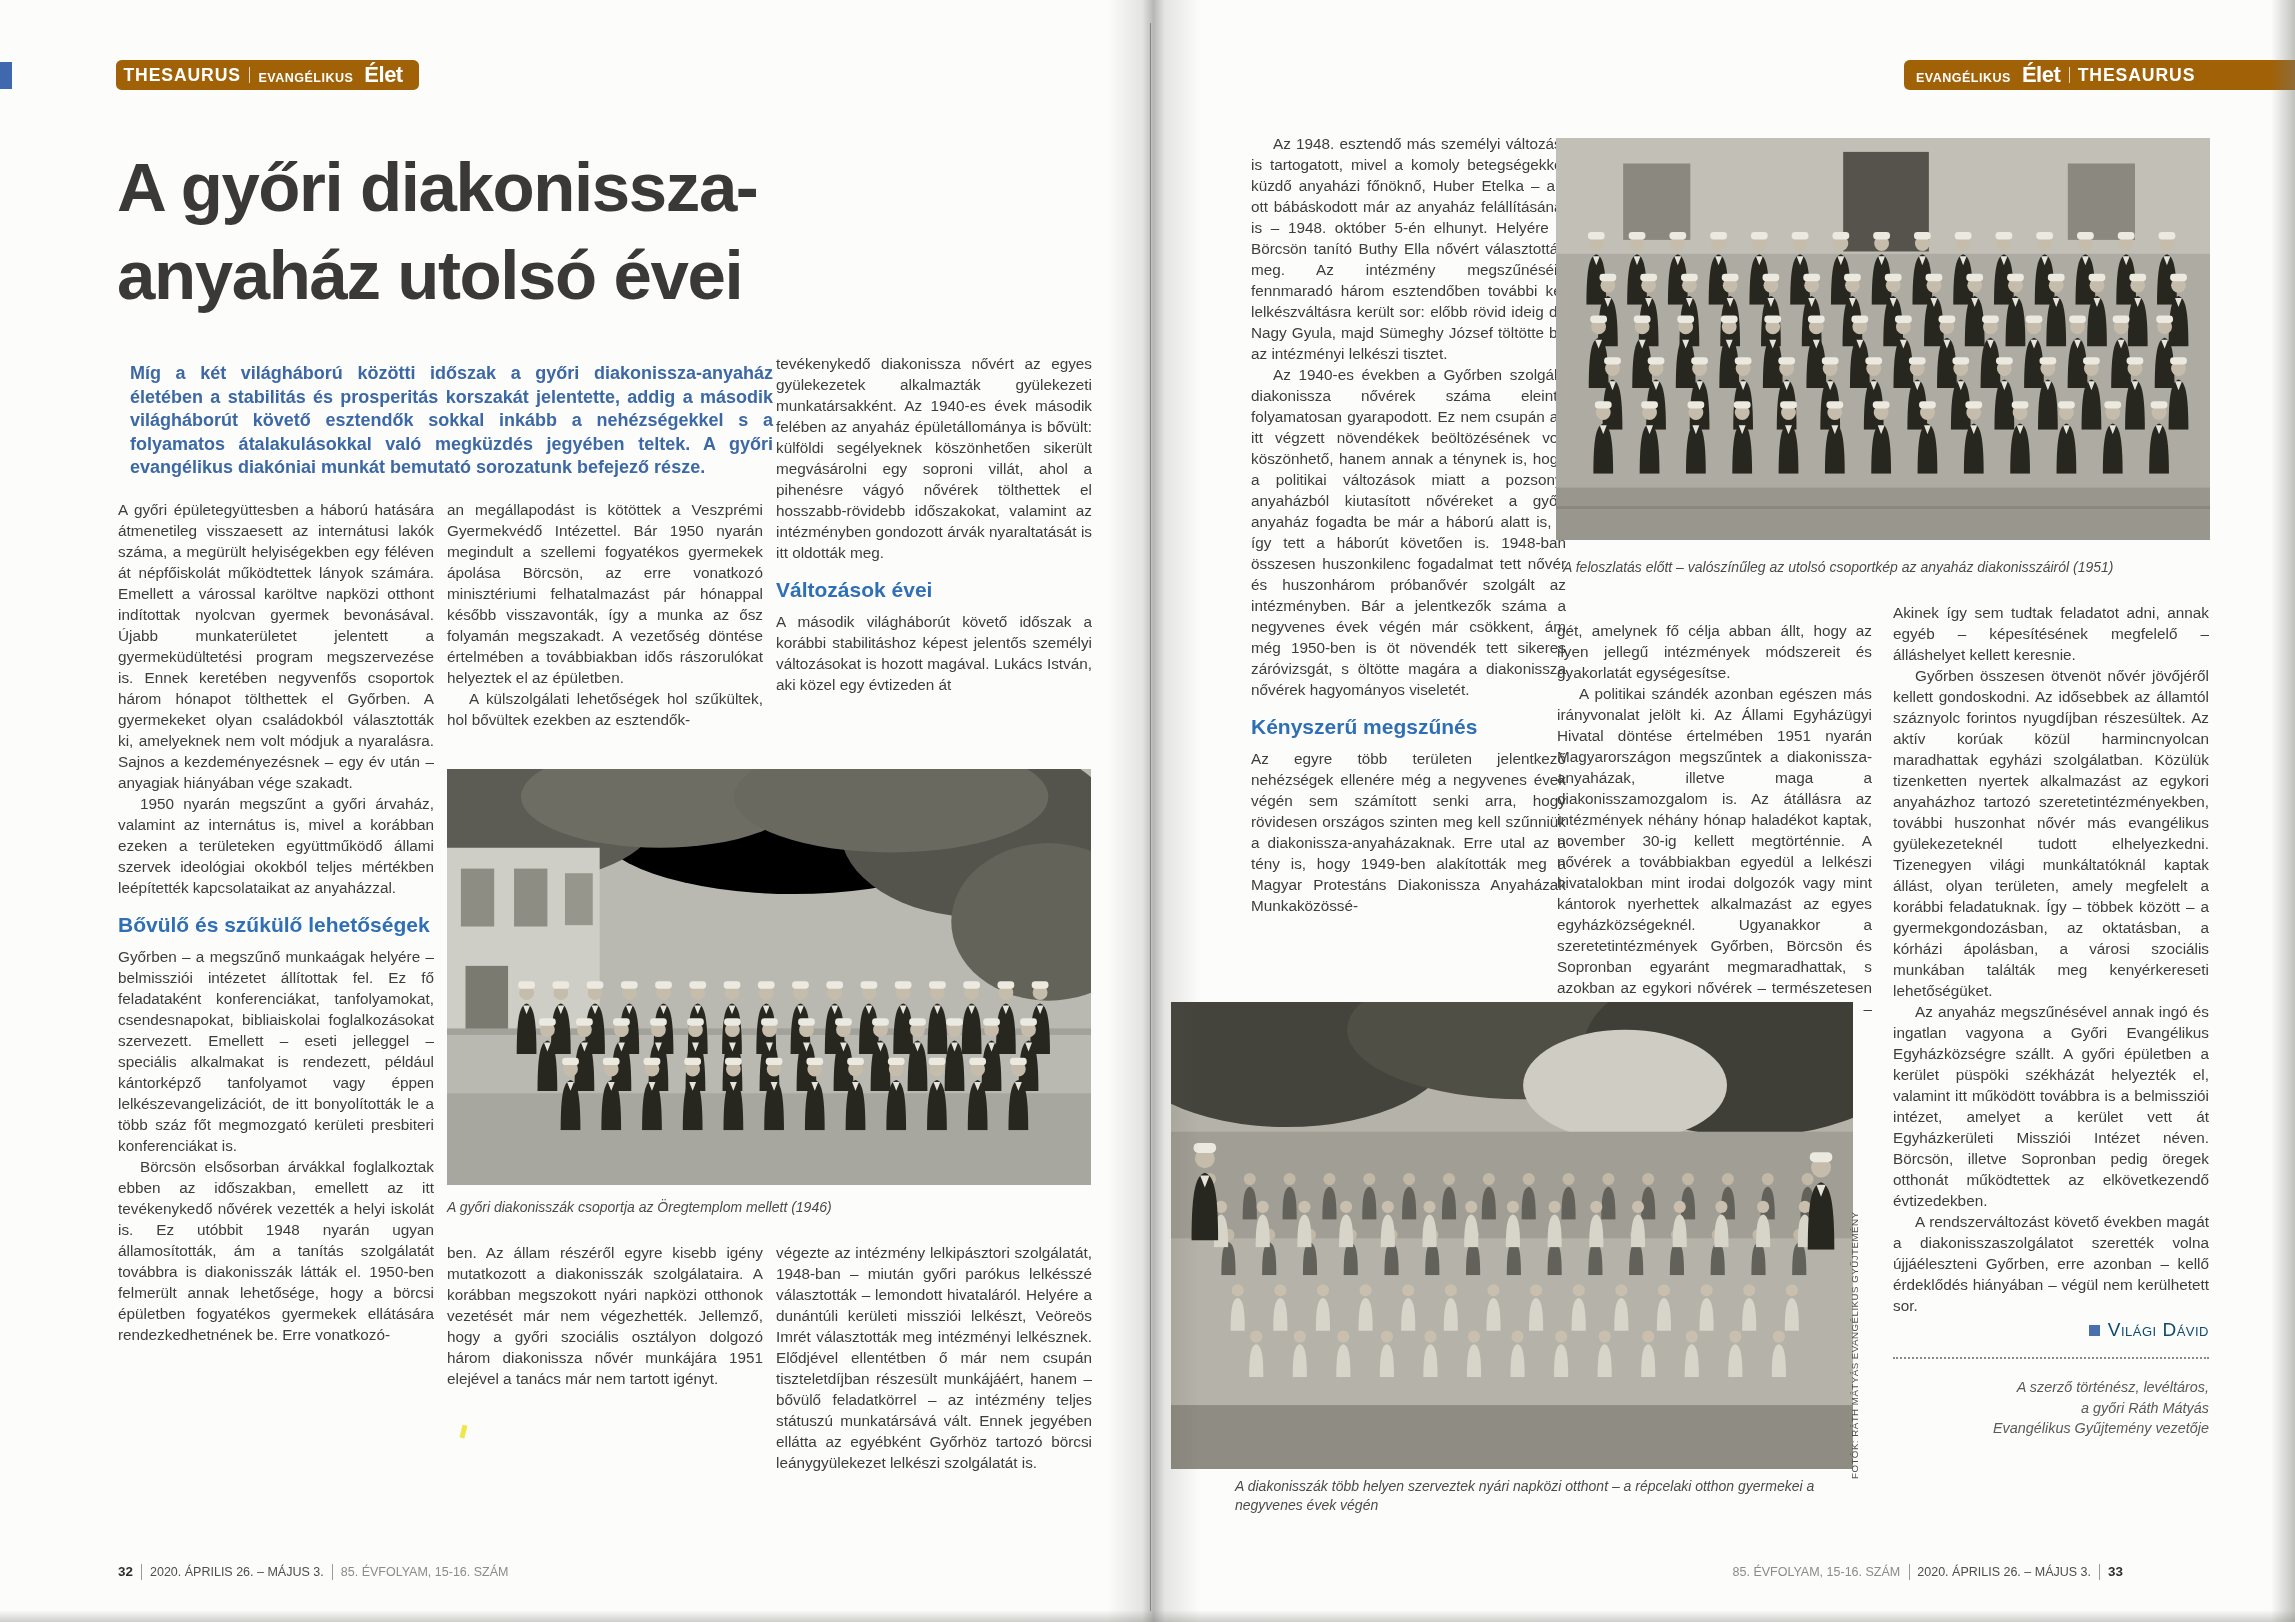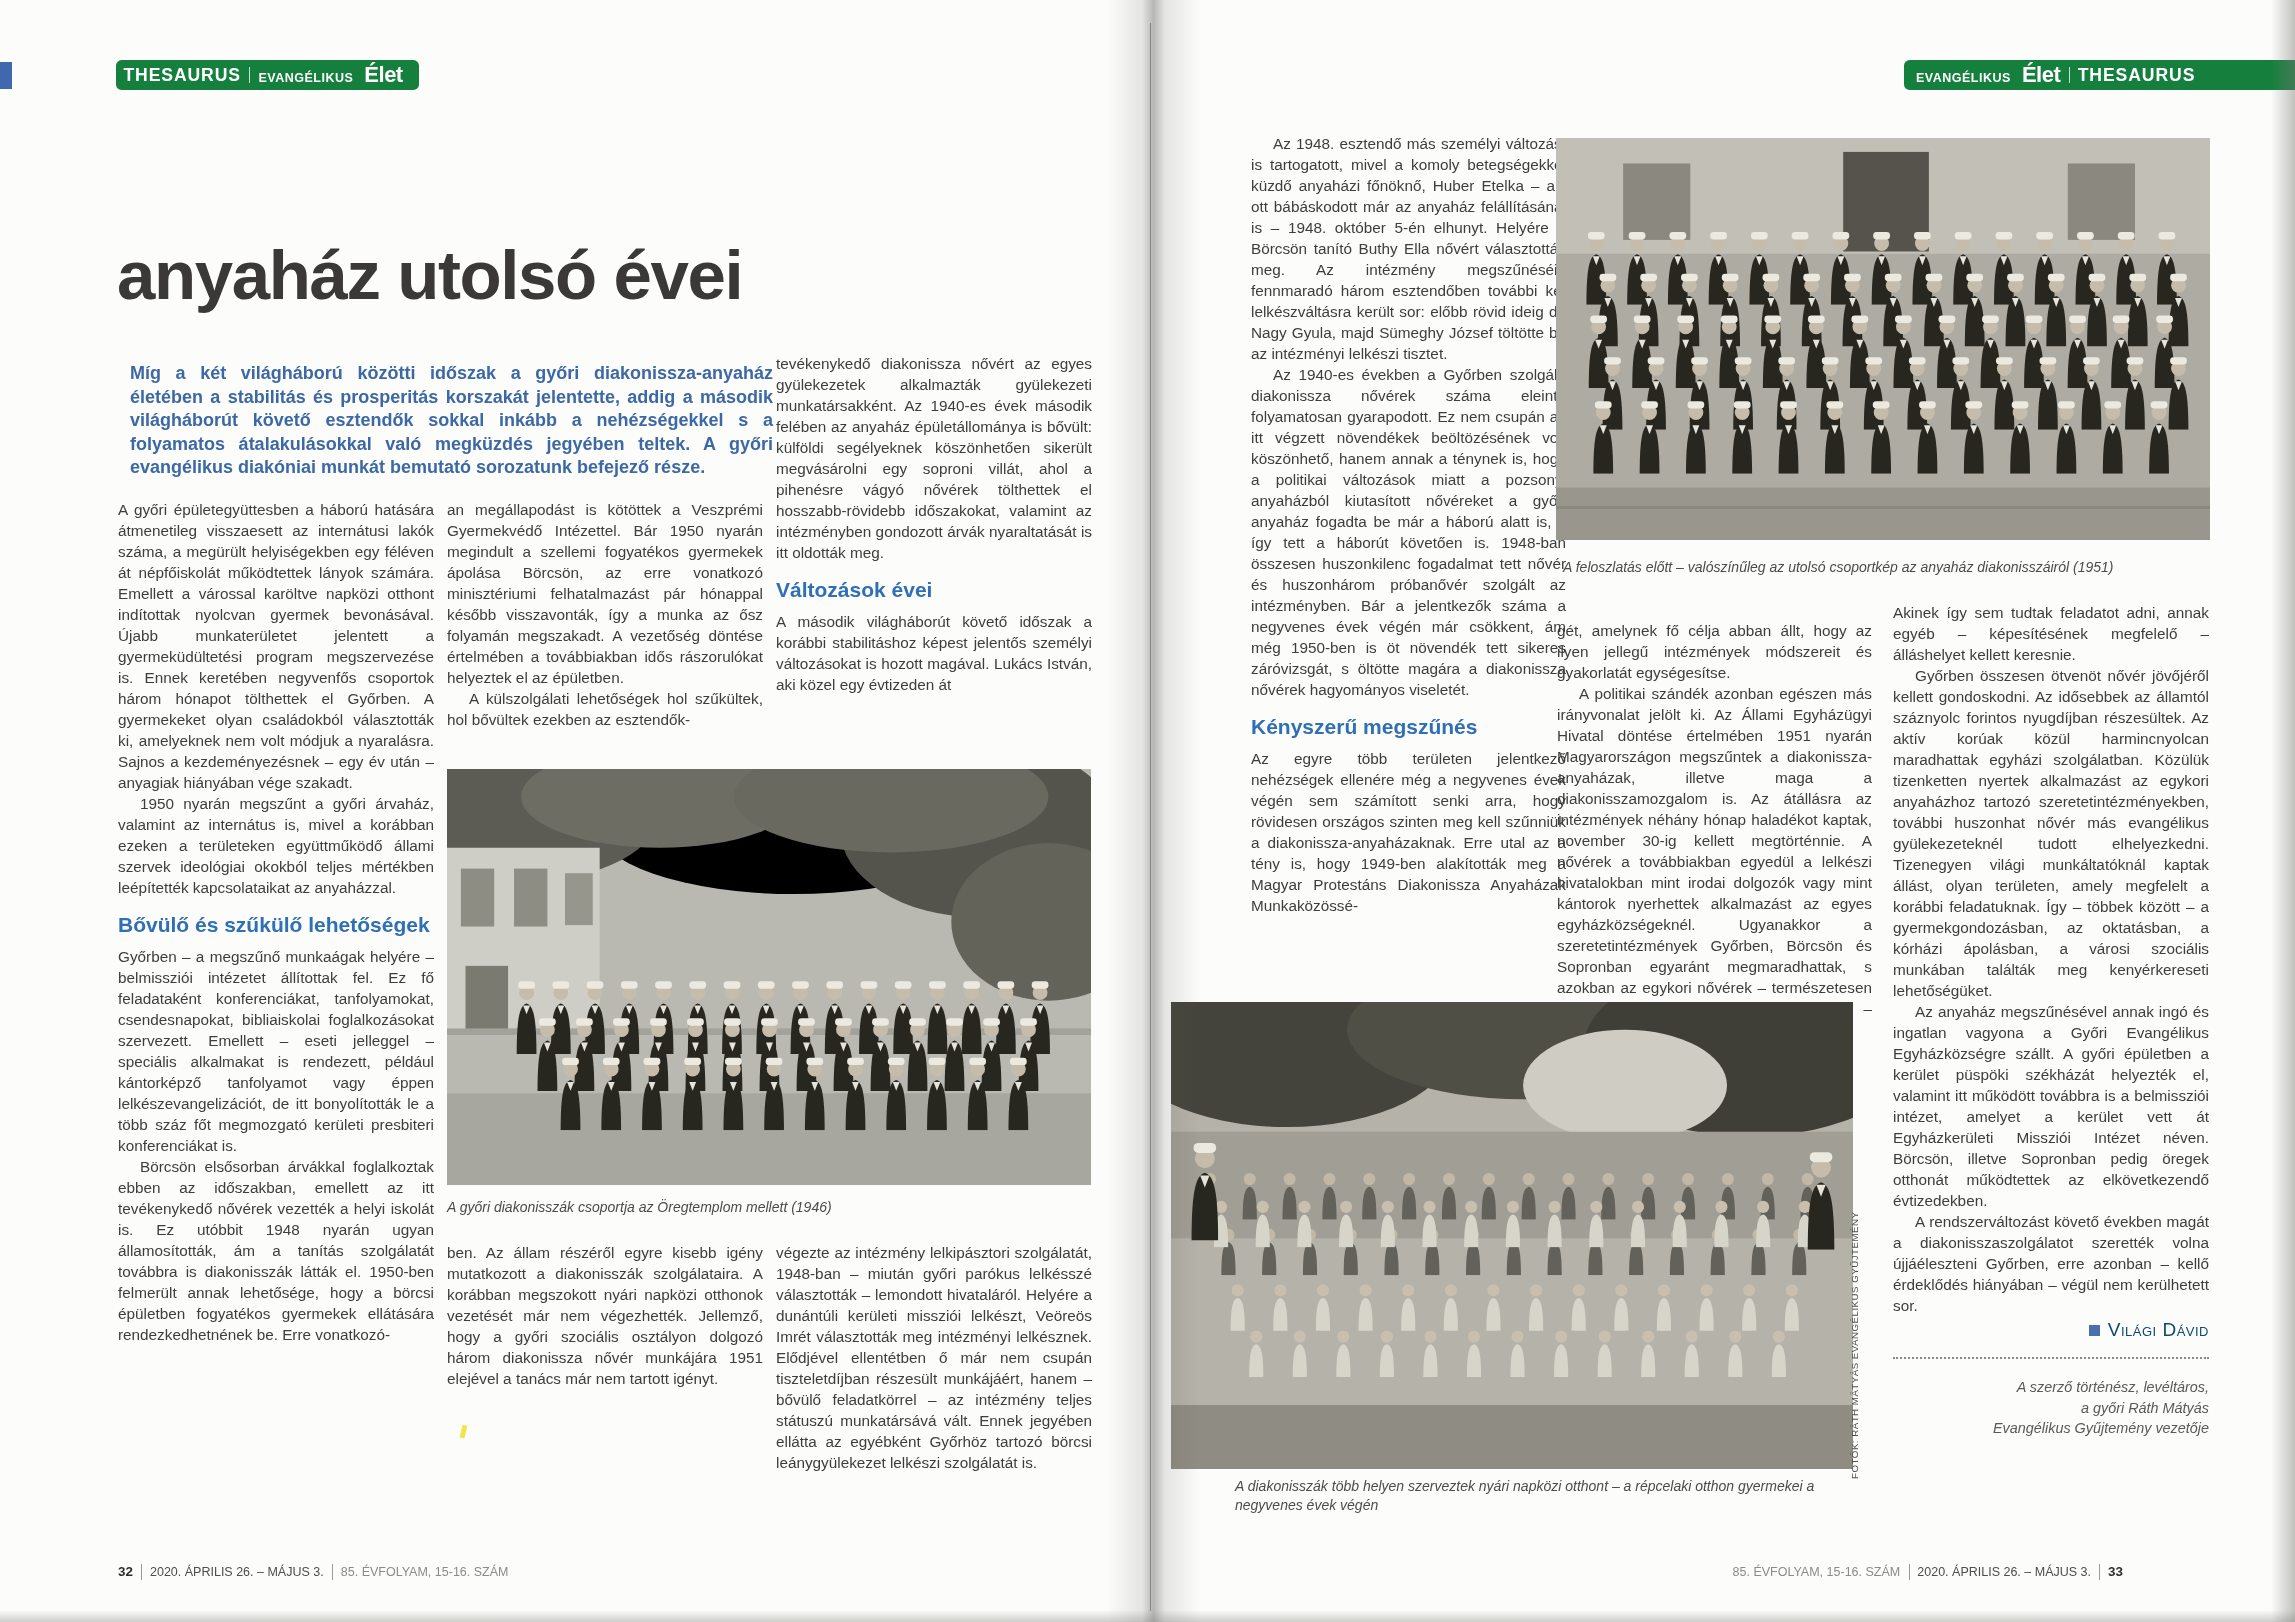--- a/index.html
+++ b/index.html
@@ -1,19 +1,19 @@
 <!DOCTYPE html>
 <html lang="hu" style="font-size:7.4px"><head>
 <meta charset="utf-8">
 <style>
   html,body{margin:0;padding:0;background:#e9e8e4;}
   .spread{position:relative;width:2295px;height:1622px;background:#fcfcfa;overflow:hidden;
           font-family:"Liberation Sans",sans-serif;color:#3e3d3b;}
   
-  .band{position:absolute;top:60px;height:30px;background:#15803d;display:flex;align-items:center;gap:8.3px;color:#fff;}
+  .band{position:absolute;top:60px;height:30px;background:#a16207;display:flex;align-items:center;gap:8.3px;color:#fff;}
   .band-left{left:116px;width:303px;border-radius:5.6px;padding-left:7.4px;box-sizing:border-box;}
   .band-right{left:1904px;width:392px;border-radius:5.6px 0 0 5.6px;padding-left:12px;box-sizing:border-box;}
   .band .section{font-size:17.6px;font-weight:700;letter-spacing:0.9px;}
   .band .divider{width:0.9px;height:16.7px;background:rgba(255,255,255,.75);}
   .band .brand{display:flex;align-items:baseline;gap:11px;}
   .band .brand-prefix{font-size:12.5px;font-weight:700;letter-spacing:0.5px;}
   .band .brand-name{font-size:22px;font-weight:700;letter-spacing:-0.5px;}
   .edge-sliver{position:absolute;left:0;top:62px;width:12px;height:27px;background:#4068ae;}
   
   .title{position:absolute;left:117px;top:144px;width:759px;margin:0;
@@ -104,21 +104,21 @@
   <div class="band band-right">
     <span class="brand">
       <span class="brand-prefix">EVANGÉLIKUS</span>
       <span class="brand-name">Élet</span>
     </span>
     <span class="divider"></span>
     <span class="section">THESAURUS</span>
   </div>
 
   <h1 class="title">
-    <br>
+    <span>A győri diakonissza-</span><br>
     <span>anyaház utolsó évei</span>
   </h1>
   <p class="lead">Míg a két világháború közötti időszak a győri diakonissza-anyaház életében a stabilitás és prosperitás korszakát jelentette, addig a második világháborút követő esztendők sokkal inkább a nehézségekkel s a folyamatos átalakulásokkal való megküzdés jegyében teltek. A győri evangélikus diakóniai munkát bemutató sorozatunk befejező része.</p>
 
   <div class="col c1">
     <p>A győri épületegyüttesben a háború hatására átmenetileg visszaesett az internátusi lakók száma, a megürült helyiségekben egy féléven át népfőiskolát működtettek lányok számára. Emellett a várossal karöltve napközi otthont indítottak nyolcvan gyermek bevonásával. Újabb munkaterületet jelentett a gyermeküdültetési program megszervezése is. Ennek keretében negyvenfős csoportok három hónapot tölthettek el Győrben. A gyermekeket olyan családokból választották ki, amelyeknek nem volt módjuk a nyaralásra. Sajnos a kezdeményezésnek – egy év után – anyagiak hiányában vége szakadt.</p>
     <p class="ind">1950 nyarán megszűnt a győri árvaház, valamint az internátus is, mivel a korábban ezeken a területeken együttműködő állami szervek ideológiai okokból teljes mértékben leépítették kapcsolataikat az anyaházzal.</p>
     <h2>Bővülő és szűkülő lehetőségek</h2>
     <p>Győrben – a megszűnő munkaágak helyére – belmissziói intézetet állítottak fel. Ez fő feladataként konferenciákat, tanfolyamokat, csendesnapokat, bibliaiskolai foglalkozásokat szervezett. Emellett – eseti jelleggel – speciális alkalmakat is rendezett, például kántorképző tanfolyamot vagy éppen lelkészevangelizációt, de itt bonyolították le a több száz főt megmozgató kerületi presbiteri konferenciákat is.</p>
     <p class="ind">Börcsön elsősorban árvákkal foglalkoztak ebben az időszakban, emellett az itt tevékenykedő nővérek vezették a helyi iskolát is. Ez utóbbit 1948 nyarán ugyan államosították, ám a tanítás szolgálatát továbbra is diakonisszák látták el. 1950-ben felmerült annak lehetősége, hogy a börcsi épületben fogyatékos gyermekek ellátására rendezkedhetnének be. Erre vonatkozó-</p>

